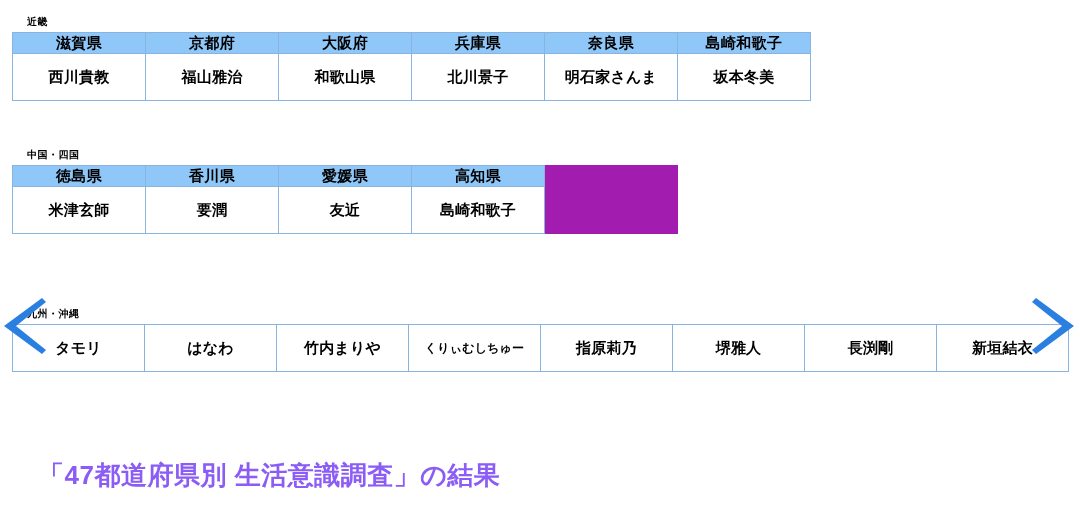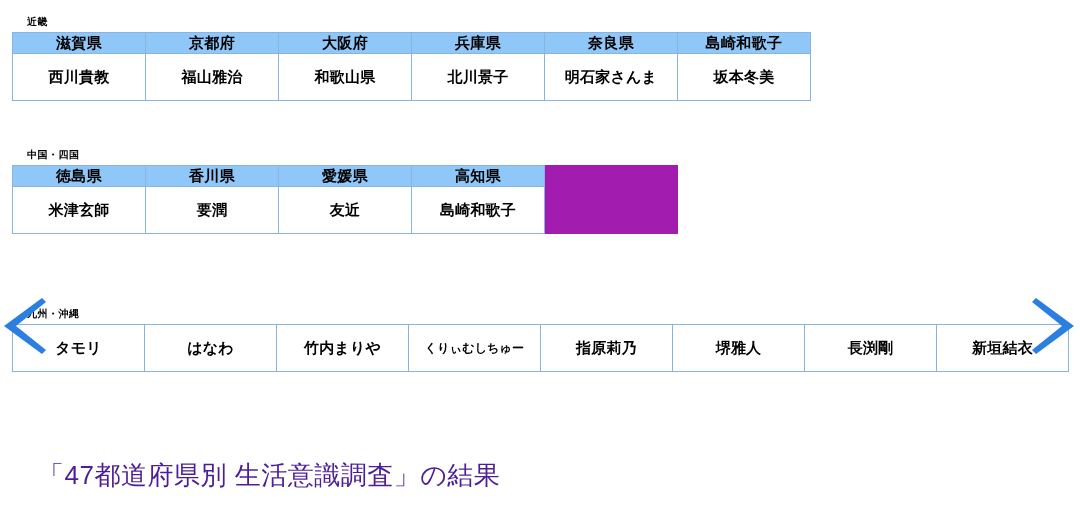--- a/index.html
+++ b/index.html
@@ -85,23 +85,23 @@
   .nav-arrow svg { display: block; width: 100%; height: 100%; }
   #nav-prev { left: 2px;  top: 298px; }
   #nav-next { left: 1032px; top: 298px; }
 
   
   .caption {
     position: absolute;
     left: 38px;
     top: 458px;
     font-size: 26px;
-    font-weight: normal;
+    font-weight: bold;
     letter-spacing: 0.5px;
-    color: #4c1d95;
+    color: #8b5cf6;
     white-space: nowrap;
   }
 </style>
 </head>
 <body>
 
 <div class="stage">
 
   <div class="region-group" id="region-kinki" style="left:0; top:14px;">
     <div class="region-label">近畿</div>

